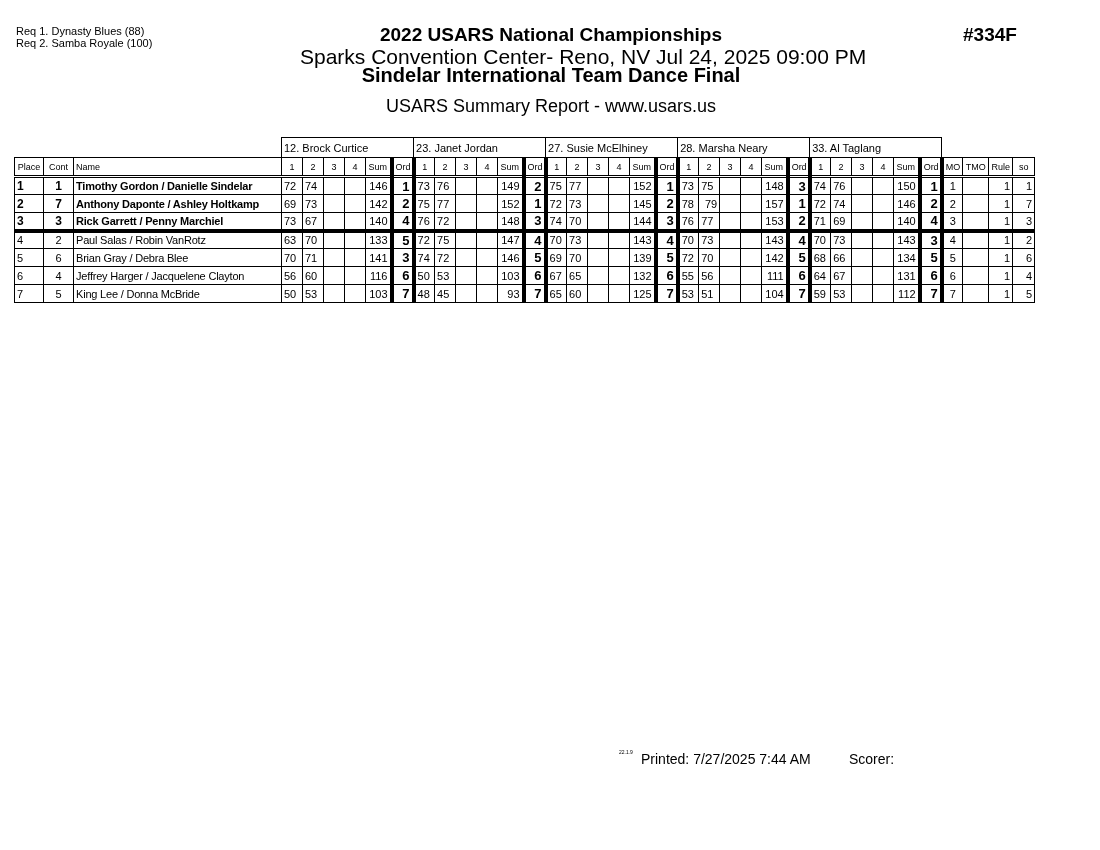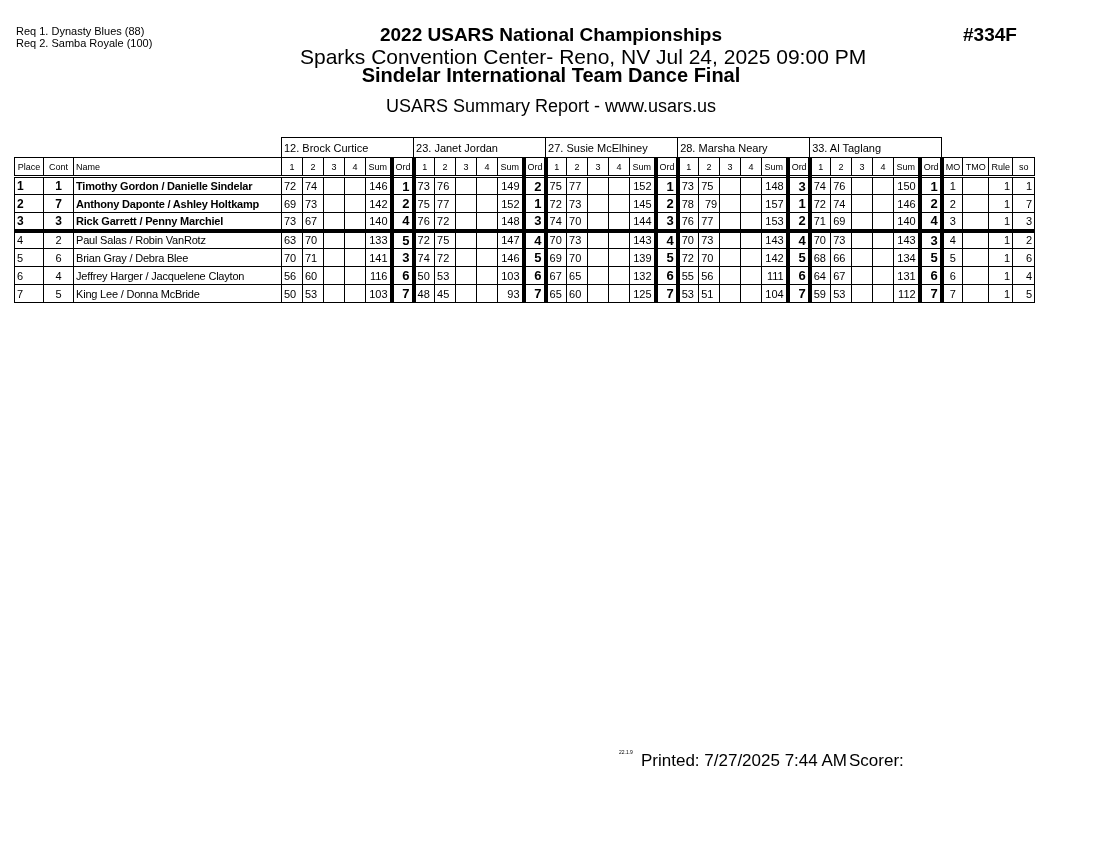--- a/index.html
+++ b/index.html
@@ -26,21 +26,21 @@
   td.r { text-align: right; }
   td.ord { font-weight: bold; font-size: 13px; text-align: right; border-left: 4px solid #000 !important; border-right: 4px solid #000 !important; }
   tr.bold td.place, tr.bold td.cont, tr.bold td.nm { font-weight: bold; }
   tr.bold td.place, tr.bold td.cont { font-size: 12px; }
   tr.sep td { border-bottom: 4px solid #000; }
   td.place { text-align: left; }
   td.cont { text-align: center; }
   td.nm { letter-spacing: -0.2px; margin-left: 12px; }
   tr.colhdr td.ordh { border-left: 4px solid #000; border-right: 4px solid #000; }
 
-  .footer { position: absolute; top: 751px; font-size: 17px; white-space: nowrap; }
+  .footer { position: absolute; top: 751px; font-size: 14px; white-space: nowrap; }
   .ver { position: absolute; left: 619px; top: 749px; font-size: 5px; }
   .printed { left: 641px; }
   .scorer { left: 849px; }
 </style>
 </head>
 <body>
 
 <div class="req">
   <div>Req  1.  Dynasty Blues (88)</div>
   <div>Req  2.  Samba Royale (100)</div>

